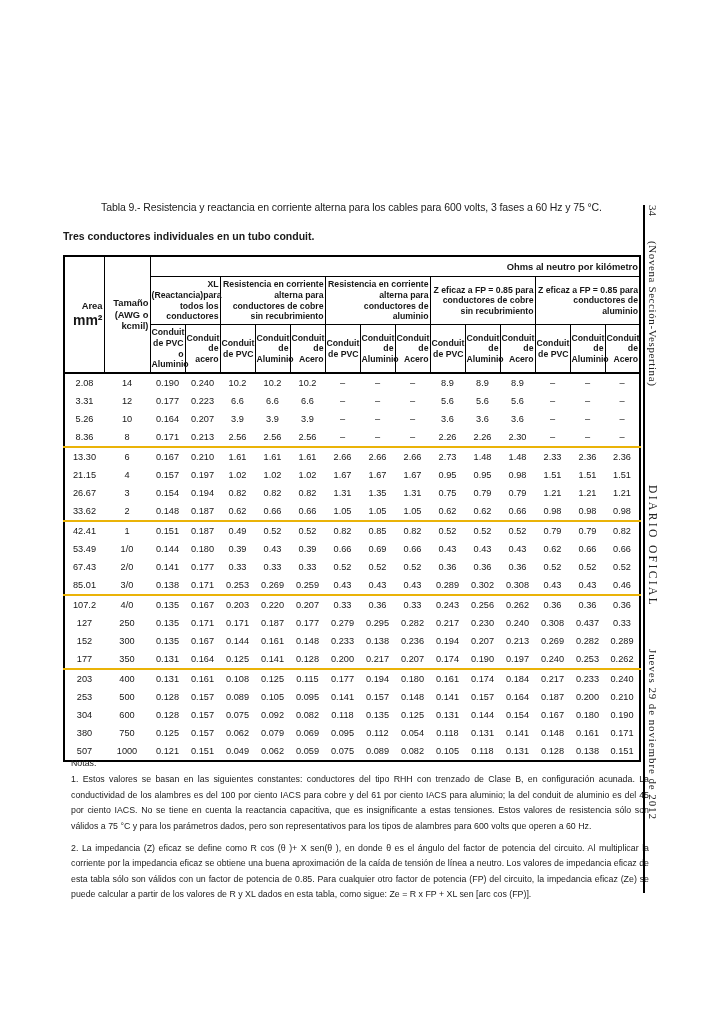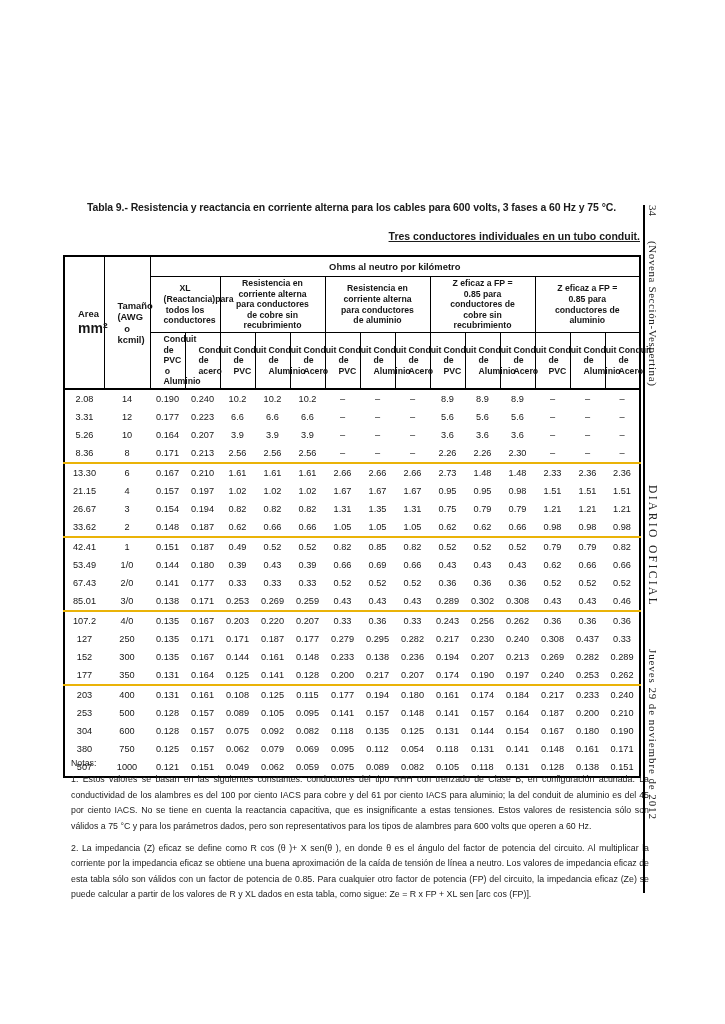--- a/index.html
+++ b/index.html
@@ -5,37 +5,37 @@
   html,body{margin:0;padding:0;}
   body{
     width:725px;height:1024px;background:#ffffff;position:relative;overflow:hidden;
     font-family:"Liberation Sans",sans-serif;color:#1b1b1b;
     -webkit-font-smoothing:antialiased;
   }
   .page{position:absolute;inset:0;background:#fff;}
 
   .doc-title{
     position:absolute;top:201px;left:63px;width:577px;
-    text-align:center;font-weight:bold;font-size:10.5px;letter-spacing:-0.1px;
+    text-align:center;font-weight:normal;font-size:10.5px;letter-spacing:-0.1px;
   }
   .doc-subtitle{
     position:absolute;top:230px;left:63px;width:577px;
-    text-align:right;font-weight:bold;font-size:10.5px;text-decoration:underline;
+    text-align:left;font-weight:bold;font-size:10.5px;
   }
 
   table.main{
     position:absolute;top:255px;left:63px;width:578px;
     border-collapse:collapse;table-layout:fixed;
     border:2px solid #000;
   }
   table.main th{
     border:1px solid #000;
     font-weight:bold;
     font-size:8.7px;line-height:1.22;
-    padding:1px 13px;vertical-align:middle;text-align:center;
+    padding:1px 1px;vertical-align:middle;text-align:right;
     color:#161616;
   }
   table.main thead tr.ohms-row th{height:17px;font-size:9.4px;}
   table.main thead tr.group-row th{height:45px;}
   table.main thead tr.conduit-row th{height:45px;}
   table.main thead{border-bottom:2px solid #000;}
   table.main tbody{border-top:2px solid #eab308;}
   table.main tbody:first-of-type{border-top:none;}
   table.main td{
     border:none;text-align:center;font-size:9.2px;color:#161616;

